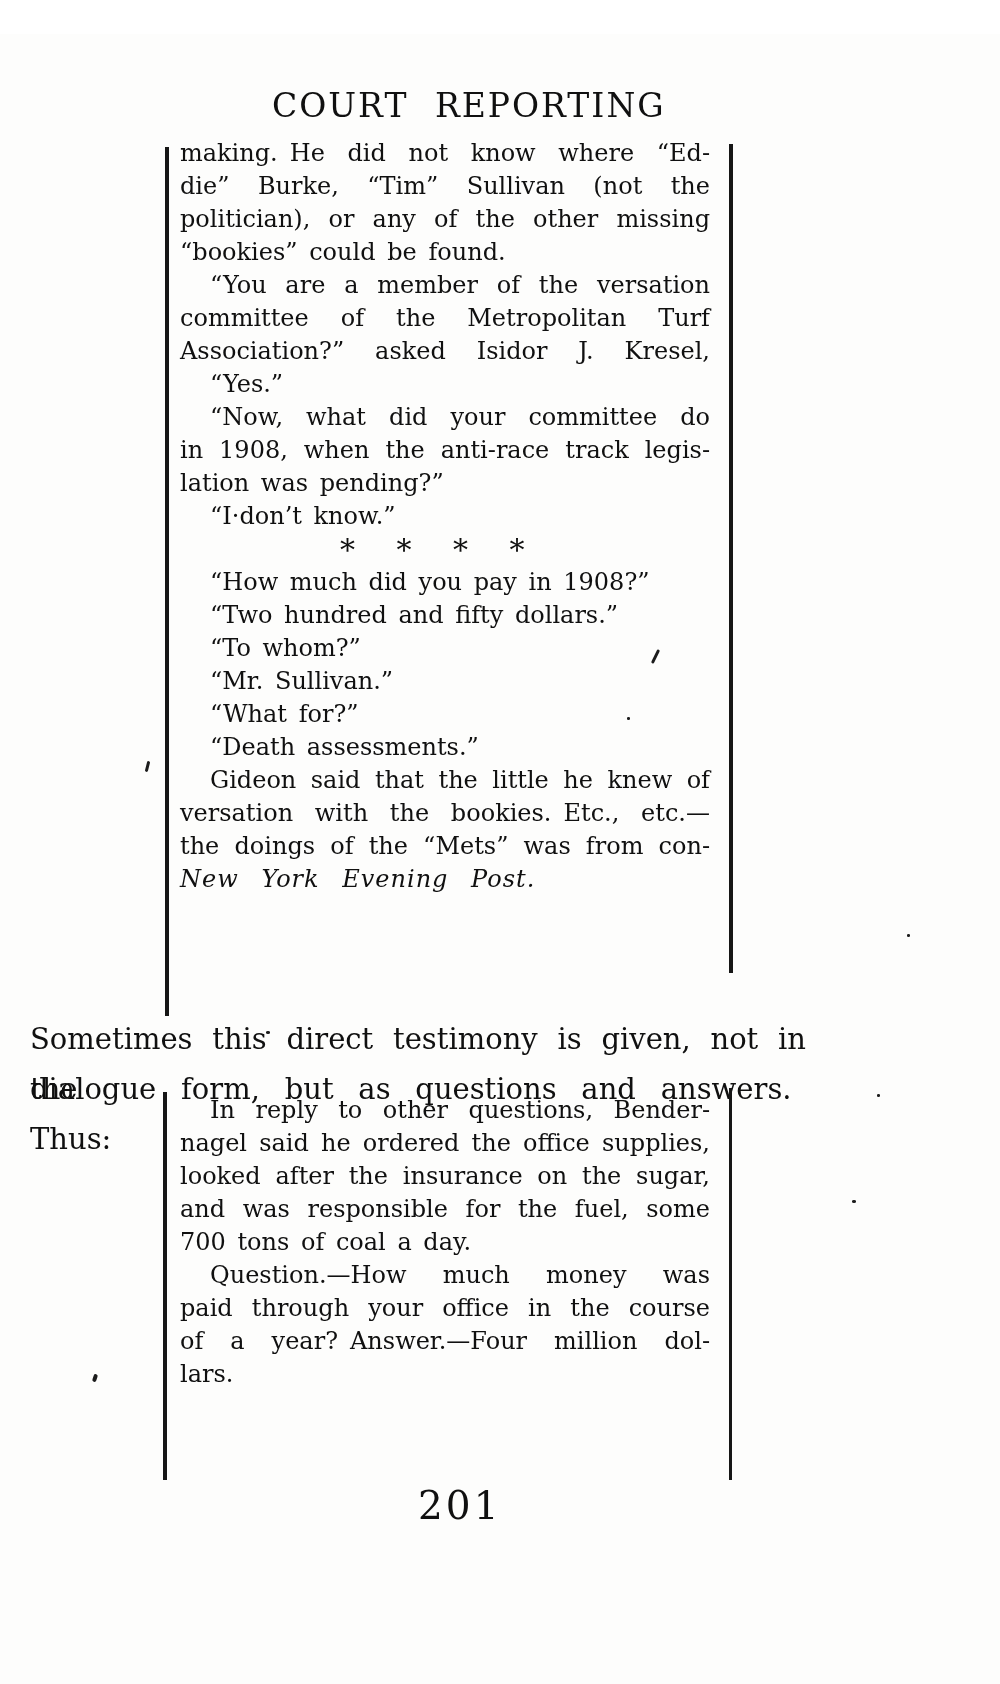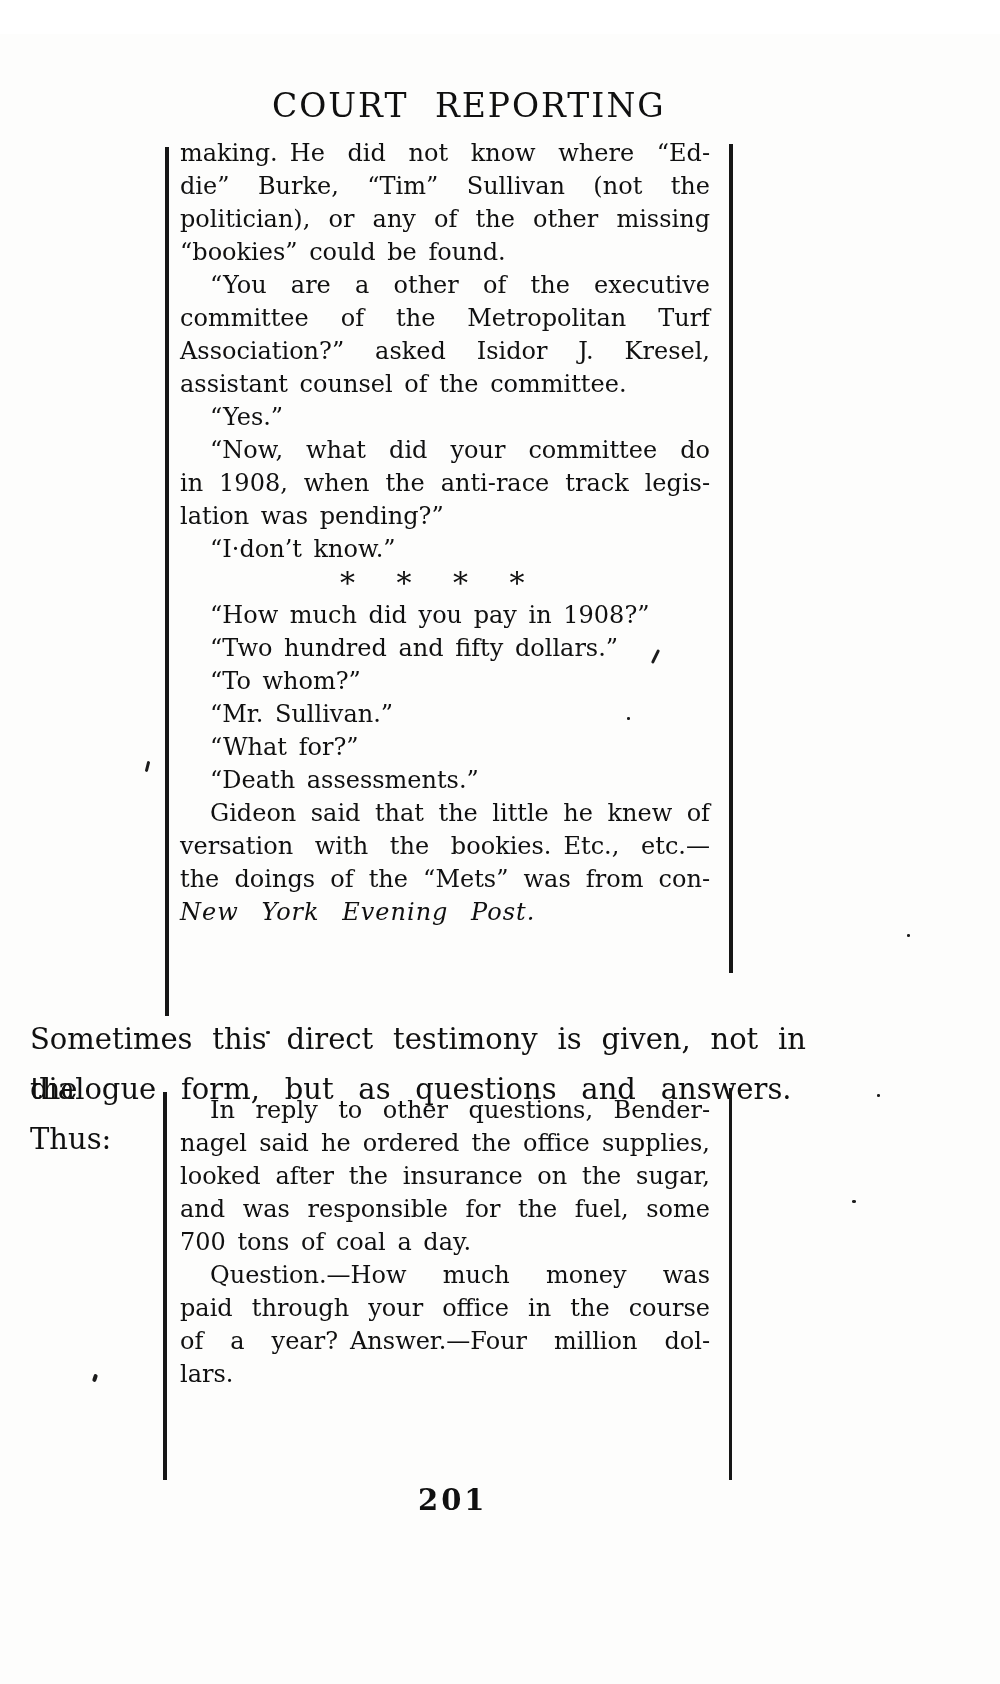--- a/index.html
+++ b/index.html
@@ -57,22 +57,22 @@
   
   .rule { position: absolute; background: #161616; }
   .q1-left  { left: 165px; top: 113px;  width: 4px; height: 869px; }
   .q1-right { left: 729px; top: 110px;  width: 4px; height: 829px; }
   .q2-left  { left: 163px; top: 1058px; width: 4px; height: 388px; }
   .q2-right { left: 729px; top: 1054px; width: 3px; height: 392px; }
   .pagenum {
     position: absolute;
     left: 418px;
     top: 1449px;
-    font-size: 29px;
-    font-weight: bold;
+    font-size: 39px;
+    font-weight: normal;
     letter-spacing: 3px;
   }
   
   .speck { position: absolute; background: #1c1c1c; border-radius: 45%; }
   .spk1 { left: 654px; top: 615px;  width: 3px; height: 15px; transform: rotate(26deg); border-radius: 2px; }
   .spk2 { left: 146px; top: 727px;  width: 3px; height: 11px; transform: rotate(14deg); border-radius: 2px; }
   .spk3 { left: 627px; top: 683px;  width: 3px; height: 3px; }
   .spk4 { left: 266px; top: 997px;  width: 4px; height: 3px; }
   .spk5 { left: 877px; top: 1060px; width: 3px; height: 3px; }
   .spk6 { left: 852px; top: 1166px; width: 4px; height: 3px; }
@@ -86,24 +86,23 @@
 
   <div class="header">COURT REPORTING</div>
 
   <div class="rule q1-left"></div>
   <div class="rule q1-right"></div>
   <div class="q q1">
       <div class="line">making. He did not know where “Ed-</div>
       <div class="line">die” Burke, “Tim” Sullivan (not the</div>
       <div class="line">politician), or any of the other missing</div>
       <div class="line end">“bookies” could be found.</div>
-      <div class="line indent">“You are a other of the executive</div>
+      <div class="line indent">“You are a member of the versation</div>
       <div class="line">committee of the Metropolitan Turf</div>
       <div class="line">Association?” asked Isidor J. Kresel,</div>
-      <div class="line end">assistant counsel of the committee.</div>
       <div class="line indent end">“Yes.”</div>
       <div class="line indent">“Now, what did your committee do</div>
       <div class="line">in 1908, when the anti-race track legis-</div>
       <div class="line end">lation was pending?”</div>
       <div class="line indent end">“I·don’t know.”</div>
       <div class="line stars">* * * *</div>
       <div class="line indent end">“How much did you pay in 1908?”</div>
       <div class="line indent end">“Two hundred and fifty dollars.”</div>
       <div class="line indent end">“To whom?”</div>
       <div class="line indent end">“Mr. Sullivan.”</div>

